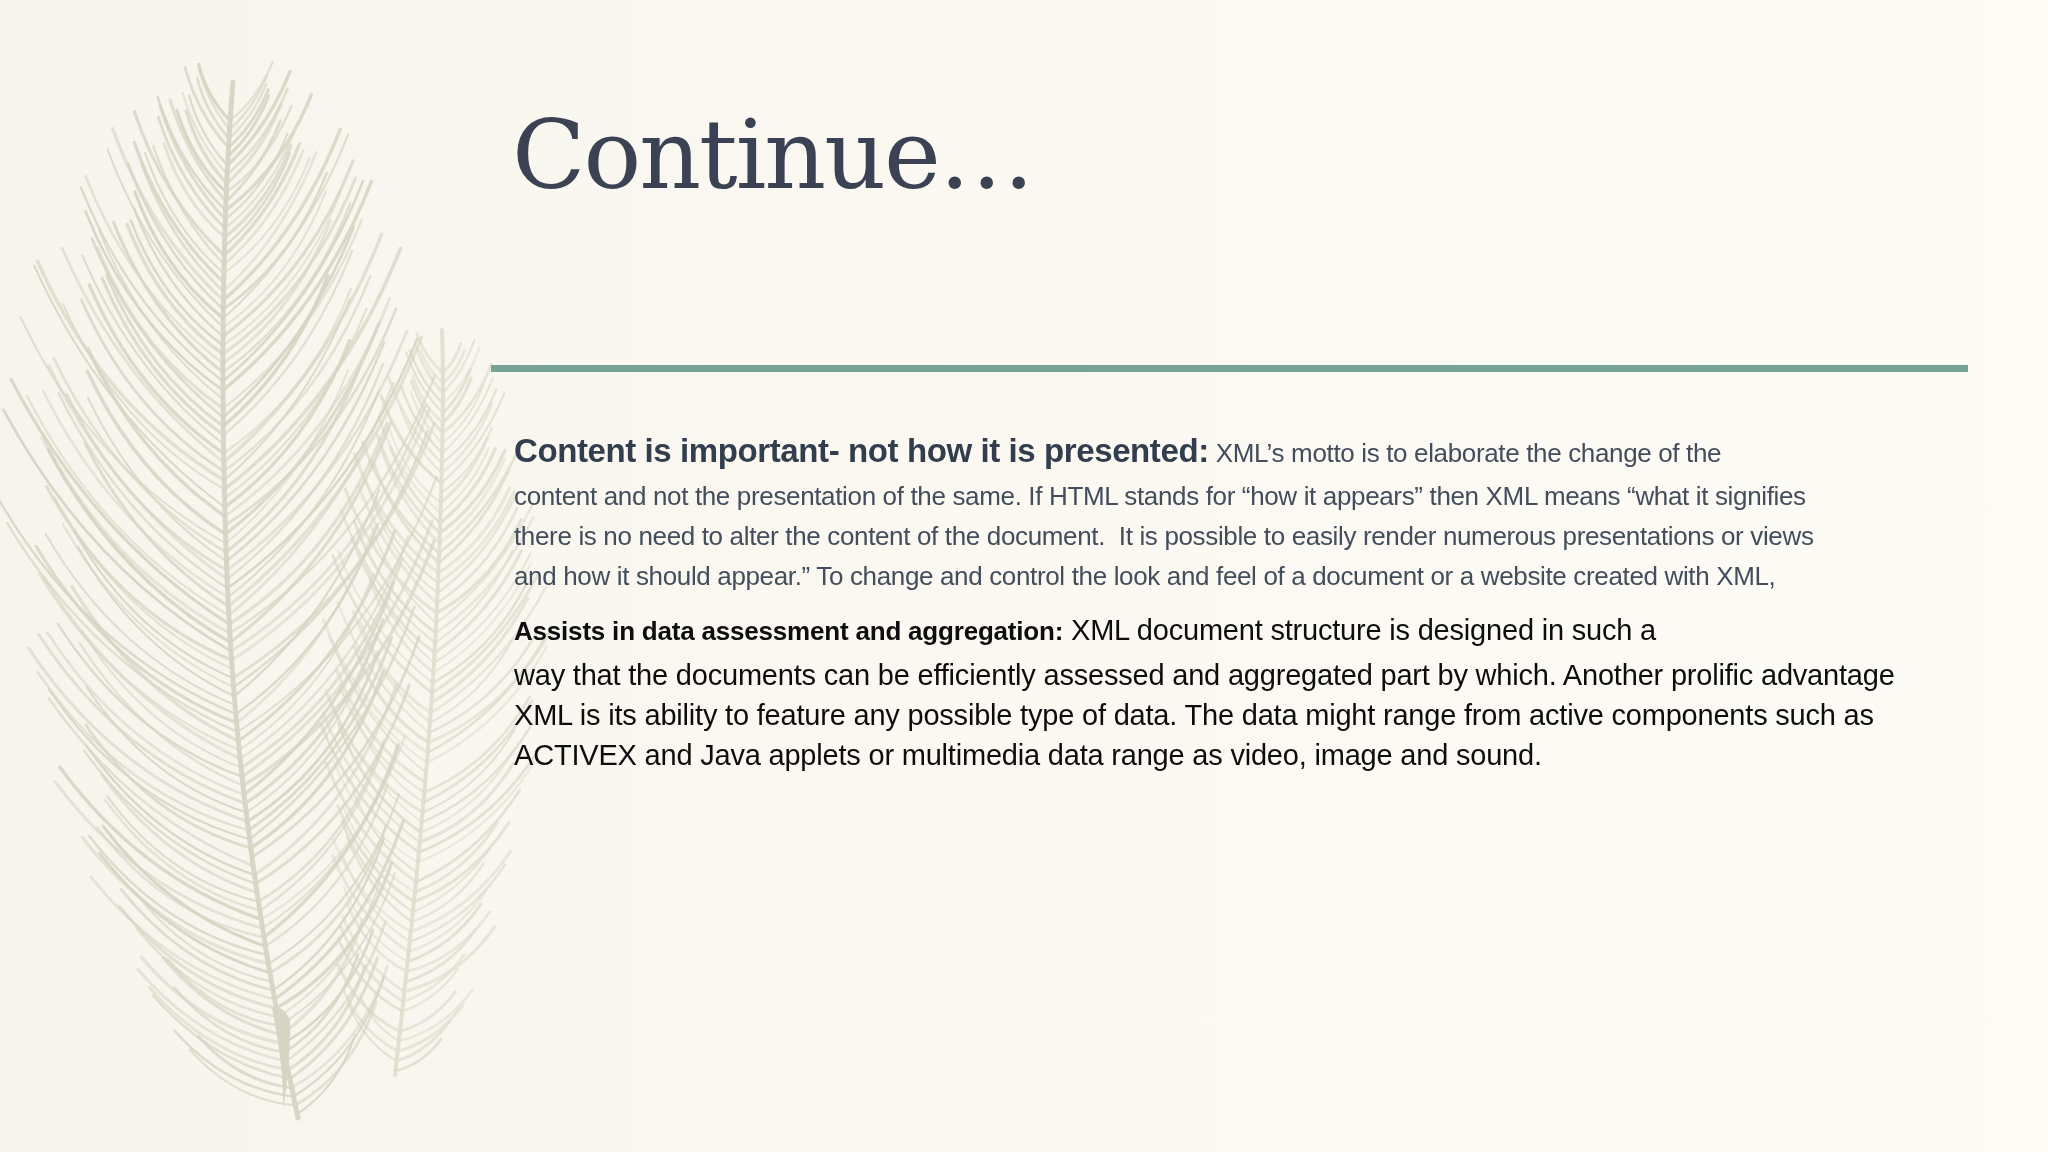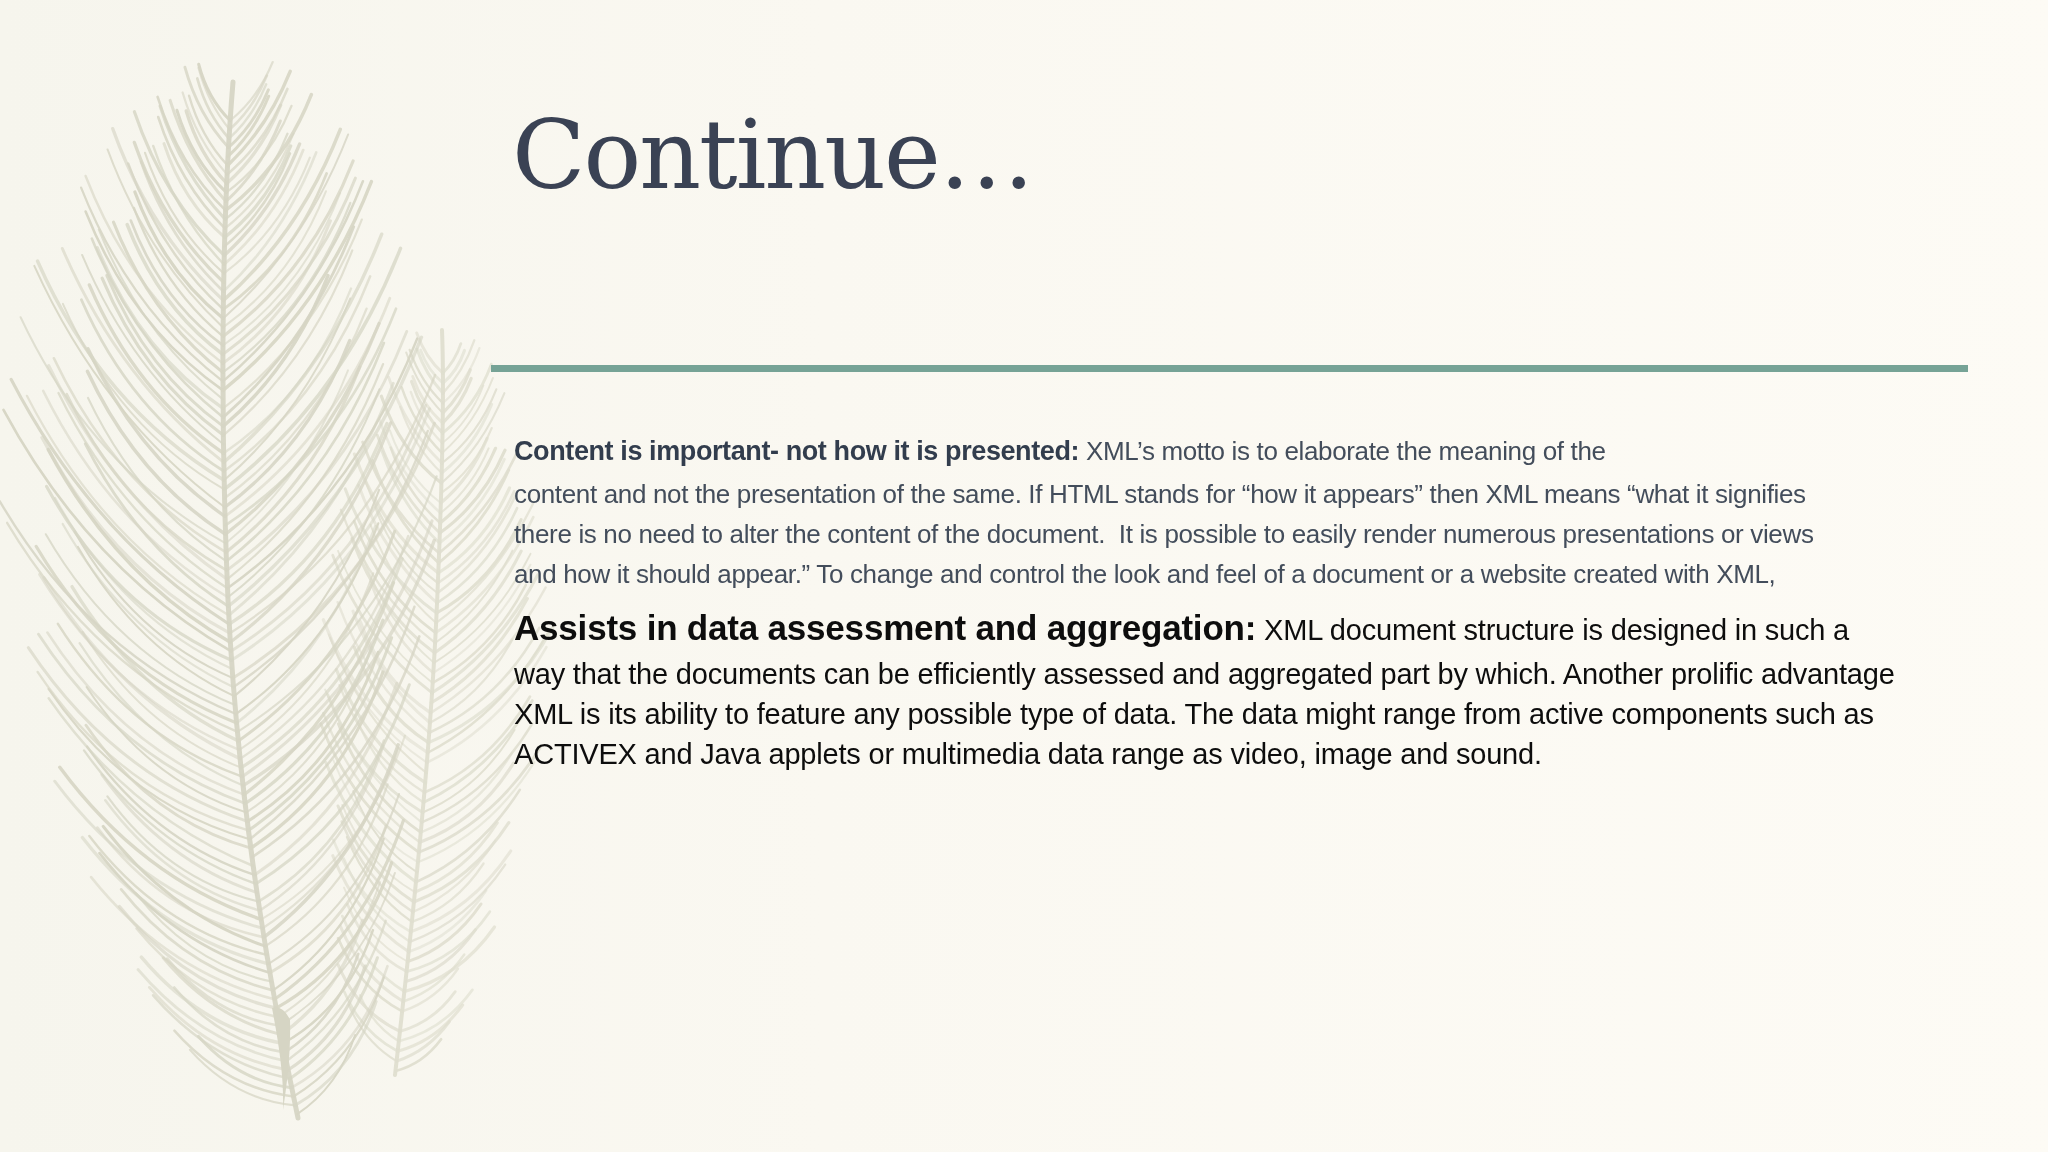--- a/index.html
+++ b/index.html
@@ -24,31 +24,31 @@
   }
   .text-block{position:absolute;left:514px;top:428px;width:1525px;}
   .line{white-space:pre;}
   .p1 .line{
     font-family:"Liberation Sans",sans-serif;
     font-size:26px;line-height:40px;letter-spacing:-0.35px;
     color:var(--paragraph1-text-color,#434d5b);
   }
   .p1 .line.first{line-height:46px;}
   .p1 .hrun{
-    font-size:27px;font-weight:700;letter-spacing:-0.4px;
+    font-size:33px;font-weight:700;letter-spacing:-0.4px;
     color:var(--paragraph1-heading-color,#323d4d);
   }
   .p2{margin-top:10px;}
   .p2 .line{
     font-family:"Liberation Sans",sans-serif;
     font-size:29px;line-height:40px;letter-spacing:-0.2px;
     color:var(--paragraph2-text-color,#0d0d0d);
   }
   .p2 .line.first{line-height:48px;}
-  .p2 .hrun{font-size:35px;font-weight:700;letter-spacing:-0.2px;}
+  .p2 .hrun{font-size:26px;font-weight:700;letter-spacing:-0.2px;}
 </style>
 </head>
 <body>
 
 <div class="slide">
 
   <svg id="feather" class="feather" viewBox="0 0 620 1152" xmlns="http://www.w3.org/2000/svg">
       <path d="M 395 1075 C 415 900 432 740 438 580 C 443 460 444 380 442 330" fill="none" stroke="#dfdecf" stroke-width="4" stroke-linecap="round" opacity="0.95"></path>
       <path d="M395.5 1071.0 Q422.7 1064.2 441.1 1039.3" fill="none" stroke="#dfdecf" stroke-width="2.74" stroke-linecap="round" opacity="0.94"></path>
       <path d="M396.6 1061.1 Q364.8 1042.3 348.8 1005.0" fill="none" stroke="#dfdecf" stroke-width="2.13" stroke-linecap="round" opacity="0.85"></path>
@@ -396,21 +396,21 @@
       <path d="M 272 1008 C 280 1050 284 1080 283 1110 C 287 1085 291 1050 290 1020 C 286 1010 278 1005 272 1008 Z" fill="#d6d5c4"></path>
     </svg>
 
   <h1 class="title">Continue…</h1>
 
   <div class="divider"></div>
 
   <div class="text-block">
 
     <div class="para p1">
-      <div class="line first"><span class="hrun">Content is important- not how it is presented:</span> <span>XML’s motto is to elaborate the meaning of the</span></div>
+      <div class="line first"><span class="hrun">Content is important- not how it is presented:</span> <span>XML’s motto is to elaborate the change of the</span></div>
       <div class="line">content and not the presentation of the same. If HTML stands for “how it appears” then XML means “what it signifies</div>
       <div class="line">there is no need to alter the content of the document.  It is possible to easily render numerous presentations or views</div>
       <div class="line">and how it should appear.” To change and control the look and feel of a document or a website created with XML,</div>
     </div>
 
     <div class="para p2">
       <div class="line first"><span class="hrun">Assists in data assessment and aggregation:</span> <span>XML document structure is designed in such a</span></div>
       <div class="line">way that the documents can be efficiently assessed and aggregated part by which. Another prolific advantage</div>
       <div class="line">XML is its ability to feature any possible type of data. The data might range from active components such as</div>
       <div class="line">ACTIVEX and Java applets or multimedia data range as video, image and sound.</div>

